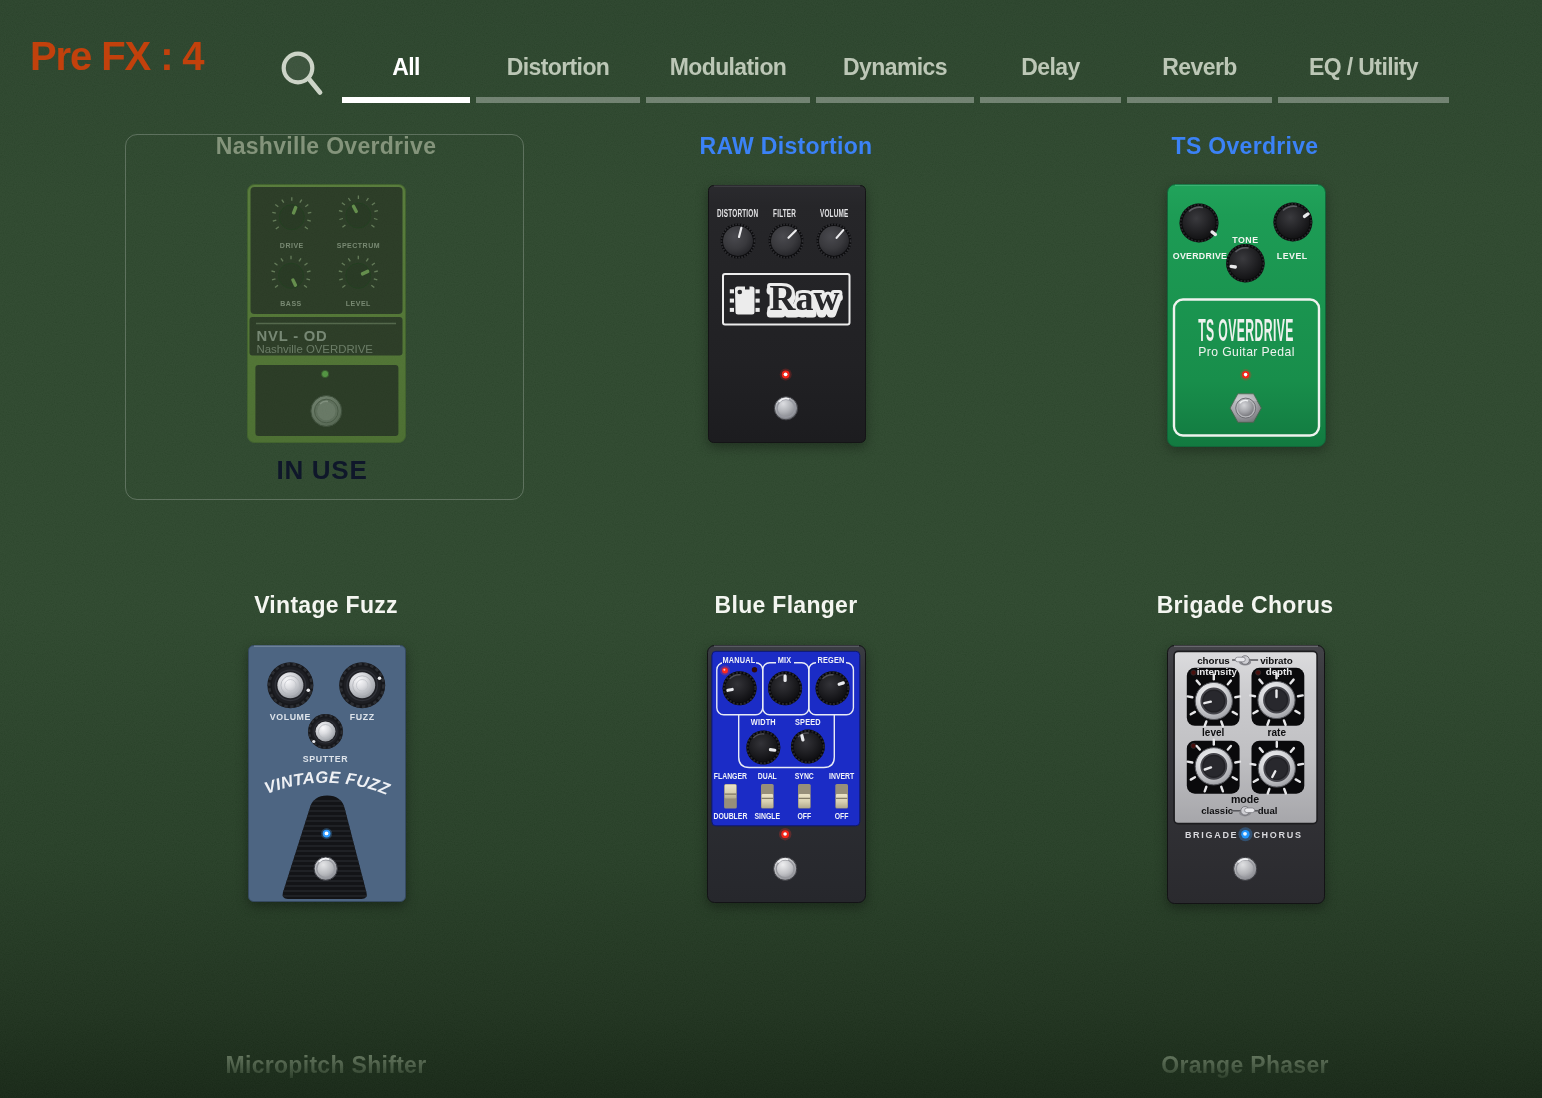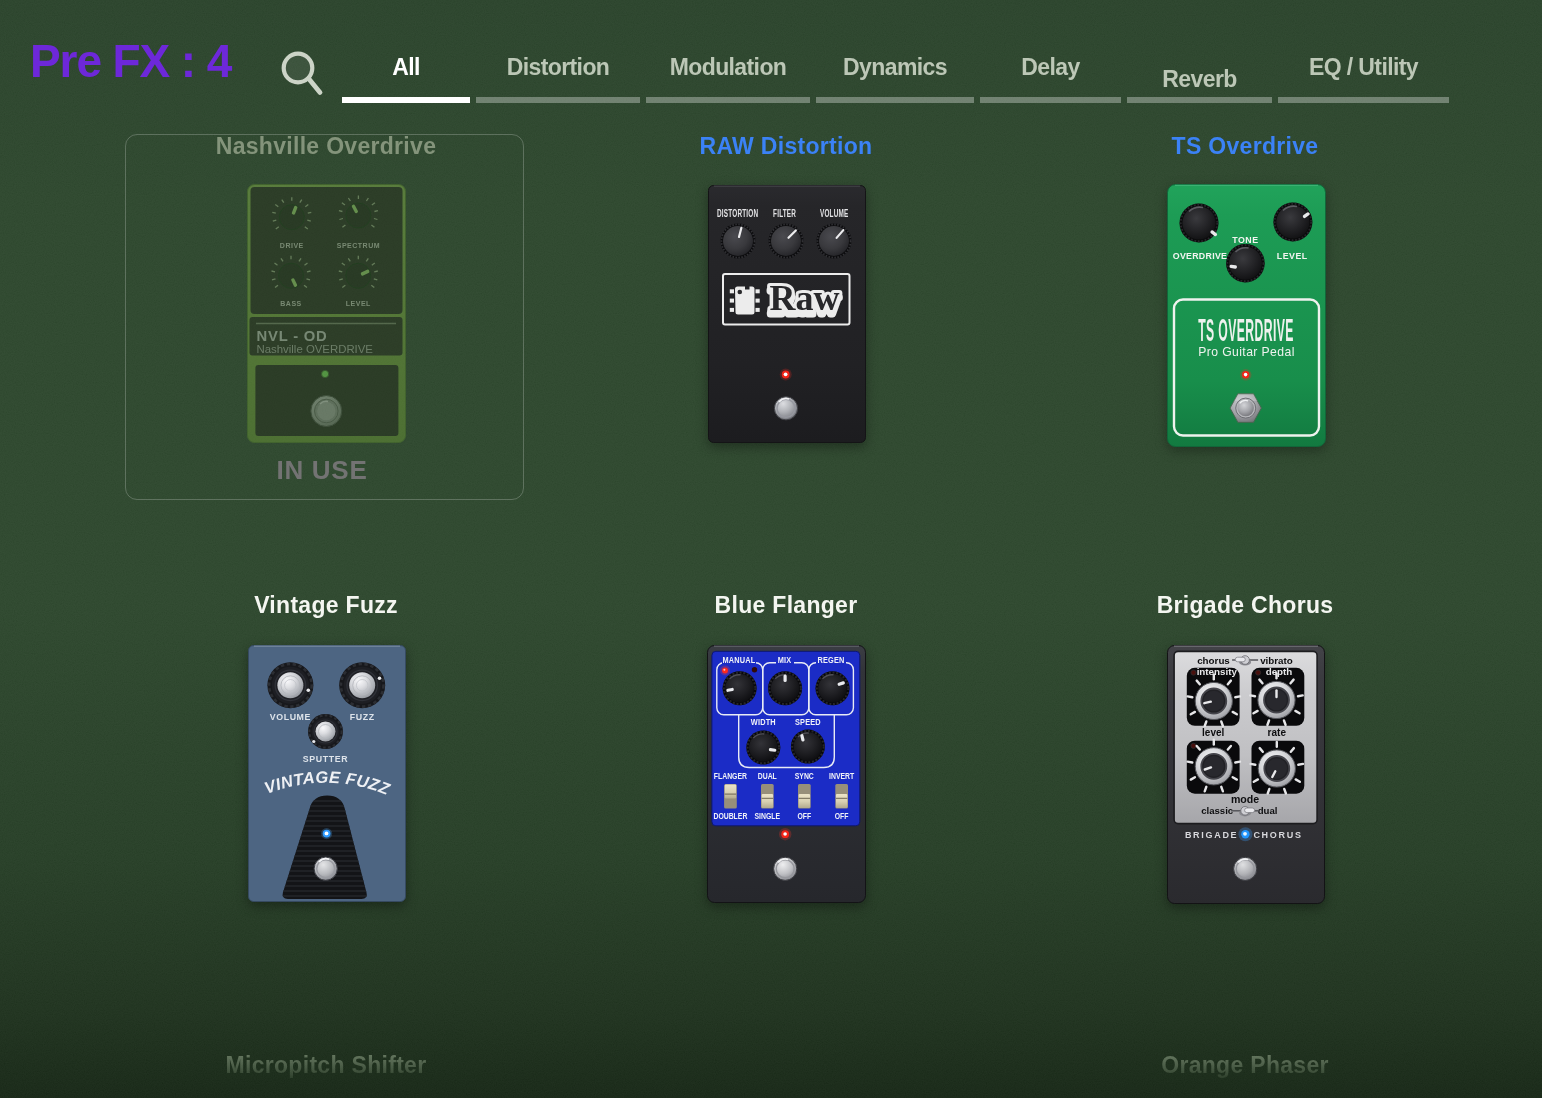--- a/index.html
+++ b/index.html
@@ -1,20 +1,20 @@
 <!DOCTYPE html>
 <html><head>
 <meta charset="utf-8">
 <style>
 html,body{margin:0;padding:0;}
 body{width:1542px;height:1098px;overflow:hidden;font-family:"Liberation Sans",sans-serif;position:relative;
 background:linear-gradient(180deg,#264027 0%,#294429 18%,#294429 55%,#223b22 78%,#1a2e19 92%,#122311 100%);}
 #stage{position:absolute;inset:0;}
 .abs{position:absolute;}
-.hdr{left:30px;top:34px;font-size:46px;font-weight:700;color:#6d28d9;letter-spacing:-1.1px;}
+.hdr{left:30px;top:34px;font-size:40px;font-weight:700;color:#c2410c;letter-spacing:-1.1px;}
 .tabtxt{top:54px;height:30px;font-size:23px;font-weight:700;text-align:center;letter-spacing:-0.6px;}
 .tact{color:#ffffff;}
 .tin{color:#bcc7b6;}
 .useg{top:97px;height:6px;background:rgba(255,255,255,0.32);}
 .uact{background:#ffffff;}
 .cardbox{left:125px;top:134px;width:399px;height:366px;border:1.5px solid rgba(255,255,255,0.22);border-radius:12px;box-sizing:border-box;}
 .title{height:28px;font-size:23px;font-weight:700;text-align:center;letter-spacing:0.3px;}
 .t-dim{color:#3b82f6;}
 .t-bright{color:#f4f6f1;}
 .noise{position:absolute;inset:0;opacity:0.06;pointer-events:none;}
@@ -34,36 +34,36 @@
   <svg class="abs" style="left:279px;top:49px;" width="46" height="48" viewBox="0 0 46 48">
     <circle cx="19" cy="19" r="14.3" fill="rgba(255,255,255,0.07)" stroke="#ccd4c7" stroke-width="4.2"></circle>
     <line x1="29.6" y1="29.6" x2="41" y2="43.5" stroke="#ccd4c7" stroke-width="4.8" stroke-linecap="round"></line>
   </svg>
 
   <div class="abs tabtxt tact" style="left:342px;width:128px;">All</div>
   <div class="abs tabtxt tin" style="left:476px;width:164px;">Distortion</div>
   <div class="abs tabtxt tin" style="left:646px;width:164px;">Modulation</div>
   <div class="abs tabtxt tin" style="left:816px;width:158px;">Dynamics</div>
   <div class="abs tabtxt tin" style="left:980px;width:141px;">Delay</div>
-  <div class="abs tabtxt tin" style="left:1127px;width:145px;margin-top:12px;">Reverb</div>
+  <div class="abs tabtxt tin" style="left:1127px;width:145px;">Reverb</div>
   <div class="abs tabtxt tin" style="left:1278px;width:171px;">EQ / Utility</div>
   <div class="abs useg uact" style="left:342px;width:128px;"></div>
   <div class="abs useg" style="left:476px;width:164px;"></div>
   <div class="abs useg" style="left:646px;width:164px;"></div>
   <div class="abs useg" style="left:816px;width:158px;"></div>
   <div class="abs useg" style="left:980px;width:141px;"></div>
   <div class="abs useg" style="left:1127px;width:145px;"></div>
   <div class="abs useg" style="left:1278px;width:171px;"></div>
 
   <div class="abs cardbox"></div>
 
   <div class="abs title" style="left:126px;width:400px;top:133px;color:#84947b;">Nashville Overdrive</div>
   <div class="abs title t-dim" style="left:586px;width:400px;top:133px;">RAW Distortion</div>
   <div class="abs title t-dim" style="left:1045px;width:400px;top:133px;">TS Overdrive</div>
-  <div class="abs title" style="left:122px;width:400px;top:455px;color:#737373;font-size:26px;letter-spacing:0.7px;">IN USE</div>
+  <div class="abs title" style="left:122px;width:400px;top:455px;color:#0f172a;font-size:26px;letter-spacing:0.7px;">IN USE</div>
 
   <div class="abs title t-bright" style="left:126px;width:400px;top:592px;">Vintage Fuzz</div>
   <div class="abs title t-bright" style="left:1045px;width:400px;top:592px;">Brigade Chorus</div>
   <div class="abs title t-bright" style="left:586px;width:400px;top:592px;">Blue Flanger</div>
 
   <div class="abs title" style="left:126px;width:400px;top:1052px;color:transparent;background:linear-gradient(180deg,rgba(168,186,158,0.55) 0%,rgba(150,170,140,0.28) 70%,rgba(140,160,130,0.12) 100%);-webkit-background-clip:text;background-clip:text;">Micropitch Shifter</div>
   <div class="abs title" style="left:1045px;width:400px;top:1052px;color:transparent;background:linear-gradient(180deg,rgba(168,186,158,0.55) 0%,rgba(150,170,140,0.28) 70%,rgba(140,160,130,0.12) 100%);-webkit-background-clip:text;background-clip:text;">Orange Phaser</div>
 
   <svg class="abs" style="left:708px;top:185px;filter:drop-shadow(0 4px 6px rgba(0,0,0,0.35));" width="158" height="258" viewBox="0 0 158 258">
     <defs>

